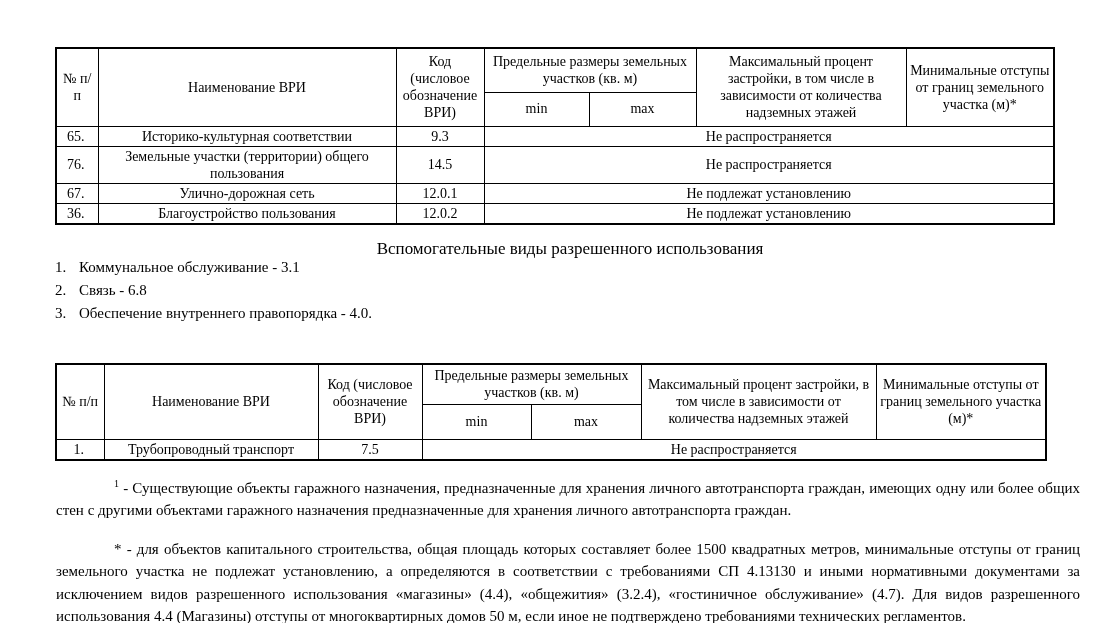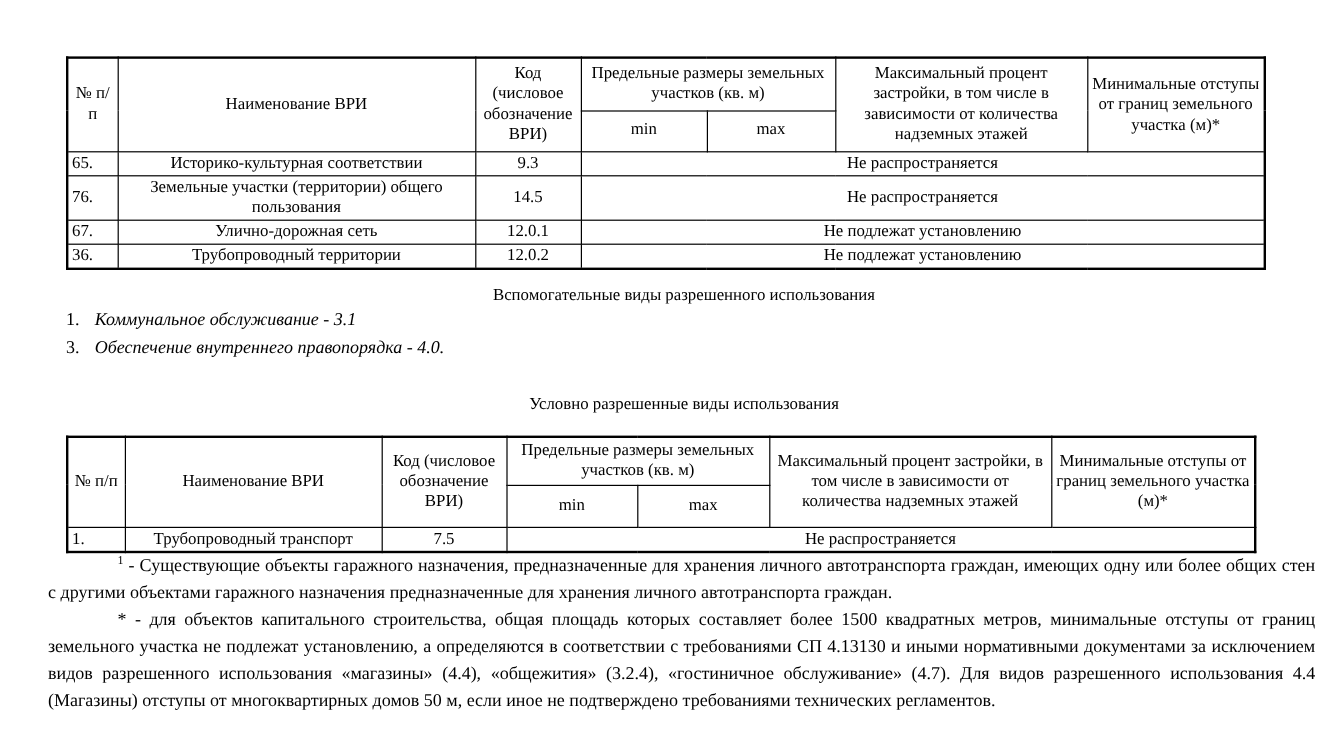--- a/index.html
+++ b/index.html
@@ -23,44 +23,44 @@
     font-weight: normal;
     font-size: 14px;
     line-height: 1.22;
     padding: 1px 3px;
     text-align: center;
     vertical-align: middle;
     overflow: hidden;
   }
   .t-main { position: absolute; left: 55px; top: 47px; width: 998px; }
   .t-cond { position: absolute; left: 55px; top: 363px; width: 990px; }
-  td.num-cell { text-align: left; padding-right: 6px; }
+  td.num-cell { text-align: center; padding-right: 6px; }
   .section-title {
     position: absolute;
     left: 40px;
     width: 1060px;
     text-align: center;
-    font-size: 14px;
+    font-size: 17px;
   }
   .aux-title { top: 239px; }
   .cond-title { top: 330px; }
   .aux-list { position: absolute; left: 55px; top: 259px; font-size: 15px; }
   .aux-list .aux-item { margin: 0 0 6px 0; }
   .aux-item .item-num { display: inline-block; min-width: 16px; }
-  .aux-item .item-label { margin-left: 8px; font-style: italic; }
+  .aux-item .item-label { margin-left: 8px; }
   .footnotes {
     position: absolute;
     left: 40px;
     top: 461px;
     width: 1056px;
     font-size: 15px;
     line-height: 22.4px;
     text-align: justify;
   }
-  .footnotes p { margin: 0; text-indent: 58px; }
+  .footnotes p { margin: 16px; text-indent: 58px; }
   .footnotes sup { font-size: 10px; line-height: 0; }
 </style>
 </head>
 <body>
 
 <div class="page">
 
   <table class="t-main">
     <colgroup>
       <col style="width:42px">
@@ -97,39 +97,41 @@
       <td colspan="4">Не распространяется</td>
     </tr>
     <tr style="height:19px">
       <td class="num-cell">67.</td>
       <td>Улично-дорожная сеть</td>
       <td>12.0.1</td>
       <td colspan="4">Не подлежат установлению</td>
     </tr>
     <tr style="height:19px">
       <td class="num-cell">36.</td>
-      <td>Трубопроводный территории</td>
+      <td>Благоустройство пользования</td>
       <td>12.0.2</td>
       <td colspan="4">Не подлежат установлению</td>
     </tr>
   </tbody>
     </table>
 
   <div class="section-title aux-title">Вспомогательные виды разрешенного использования</div>
 
   <div class="aux-list">
     <div class="aux-item">
       <span class="item-num">1.</span><span class="item-label">Коммунальное обслуживание - 3.1</span>
     </div>
     <div class="aux-item">
+      <span class="item-num">2.</span><span class="item-label">Связь - 6.8</span>
+    </div>
+    <div class="aux-item">
       <span class="item-num">3.</span><span class="item-label">Обеспечение внутреннего правопорядка - 4.0.</span>
     </div>
   </div>
 
-  <div class="section-title cond-title">Условно разрешенные виды использования</div>
 
   <table class="t-cond">
     <colgroup>
       <col style="width:48px">
         <col style="width:214px">
         <col style="width:104px">
       <col style="width:109px">
         <col style="width:110px">
         <col style="width:235px">
         <col style="width:170px">

